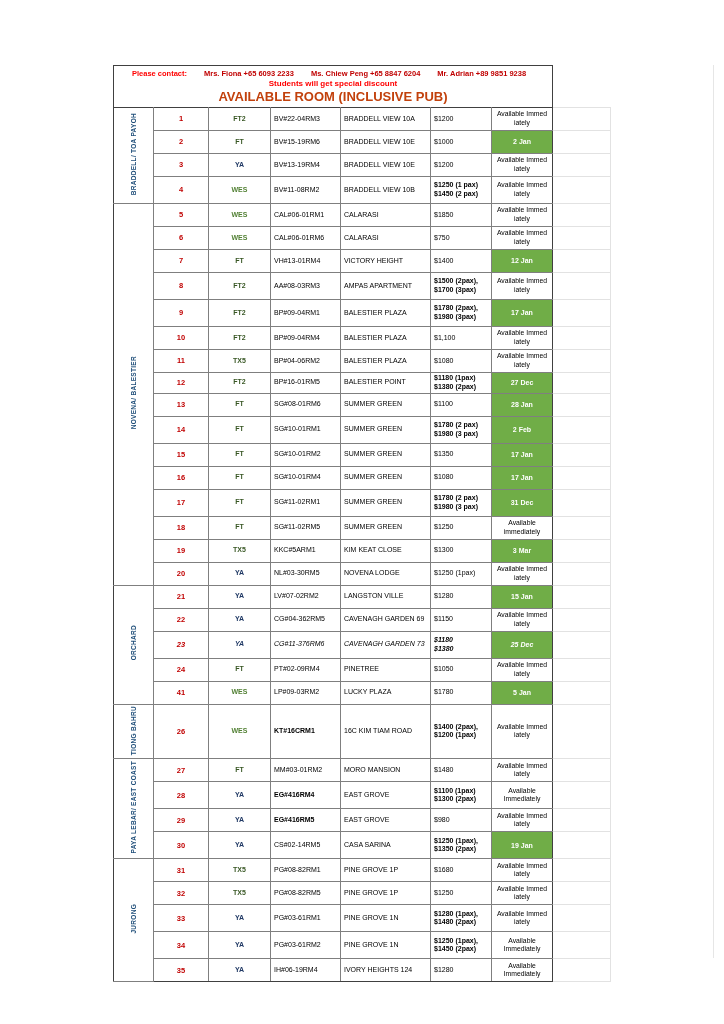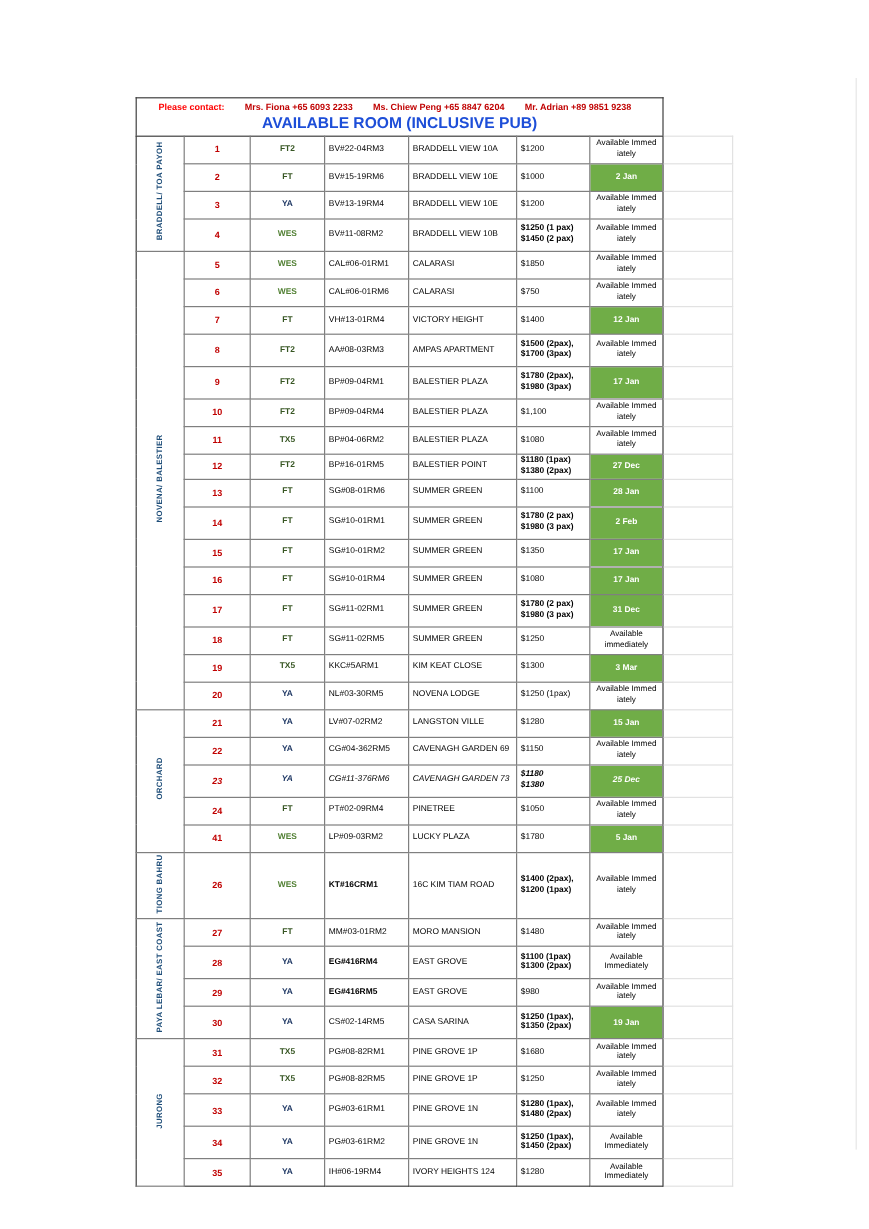--- a/index.html
+++ b/index.html
@@ -1,25 +1,25 @@
 <!DOCTYPE html>
 <html><head>
 <meta charset="utf-8">
 <style>
   html,body{margin:0;padding:0;}
   body{width:724px;height:1024px;background:#ffffff;font-family:"Liberation Sans","DejaVu Sans",sans-serif;}
   .page{position:relative;width:724px;height:1024px;background:#ffffff;overflow:hidden;}
-  .sheet{position:absolute;left:113px;top:81px;}
+  .sheet{position:absolute;left:113px;top:65px;}
 
   
   .header-box{box-sizing:border-box;width:440px;border:1.5px solid #404040;border-bottom:none;padding:3px 0 2px;}
   .contact-line{display:flex;gap:17px;padding-left:18px;font-size:7.5px;font-weight:bold;color:#C00000;white-space:nowrap;}
   .contact-label{color:#FF0000;}
   .discount-note{text-align:center;font-size:8px;font-weight:bold;color:#FF0000;margin-top:1px;}
-  .page-title{text-align:center;font-size:13px;font-weight:bold;color:#1d4ed8;margin:1px 0 1px;}
+  .page-title{text-align:center;font-size:13px;font-weight:bold;color:#c2410c;margin:1px 0 1px;}
 
   table.rooms{border-collapse:collapse;table-layout:fixed;width:497px;}
   col.c-region{width:40px;} col.c-no{width:55px;} col.c-agent{width:62px;}
   col.c-unit{width:70px;} col.c-prop{width:90px;} col.c-price{width:61px;}
   col.c-avail{width:61px;} col.c-ghost{width:58px;}
 
   td{border:1px solid #7F7F7F;padding:1px 2px;text-align:center;vertical-align:middle;
      font-size:7px;color:#000;line-height:1.25;overflow:hidden;background:#fff;}
   td.ghost{border:1px solid #E2E2E2;border-left:1.5px solid #404040;}
   tr.section-start td:not(.ghost){border-top:1.5px solid #404040;}
@@ -46,20 +46,21 @@
 <div class="page">
   <div class="sheet">
 
     <div class="header-box">
       <div class="contact-line">
         <span class="contact-label">Please contact:</span>
         <span>Mrs. Fiona +65 6093 2233</span>
         <span>Ms. Chiew Peng +65 8847 6204</span>
         <span>Mr. Adrian +89 9851 9238</span>
       </div>
+      <div class="discount-note">Students will get special discount</div>
       <div class="page-title">AVAILABLE ROOM (INCLUSIVE PUB)</div>
     </div>
 
     <table class="rooms">
       <colgroup>
         <col class="c-region">
           <col class="c-no">
           <col class="c-agent">
           <col class="c-unit">
         <col class="c-prop">

